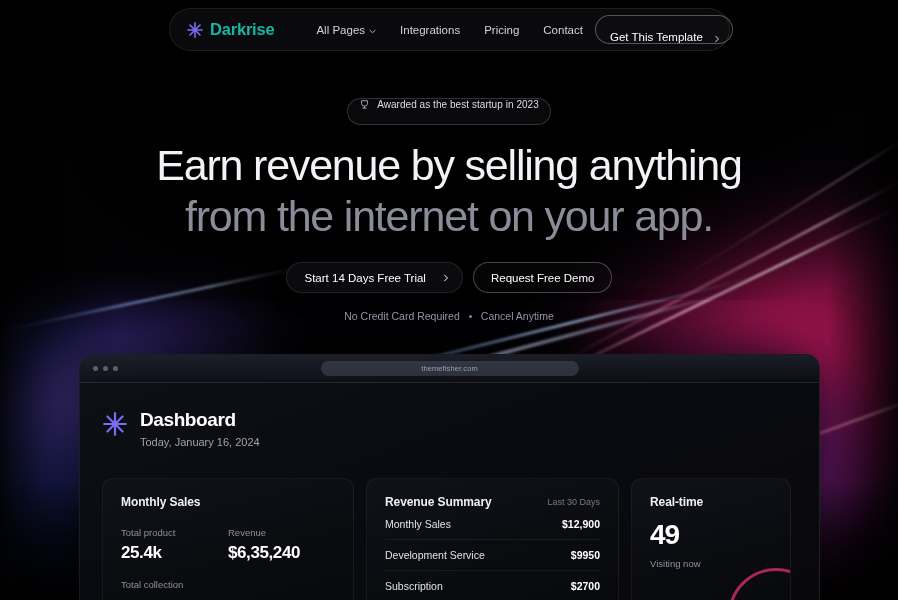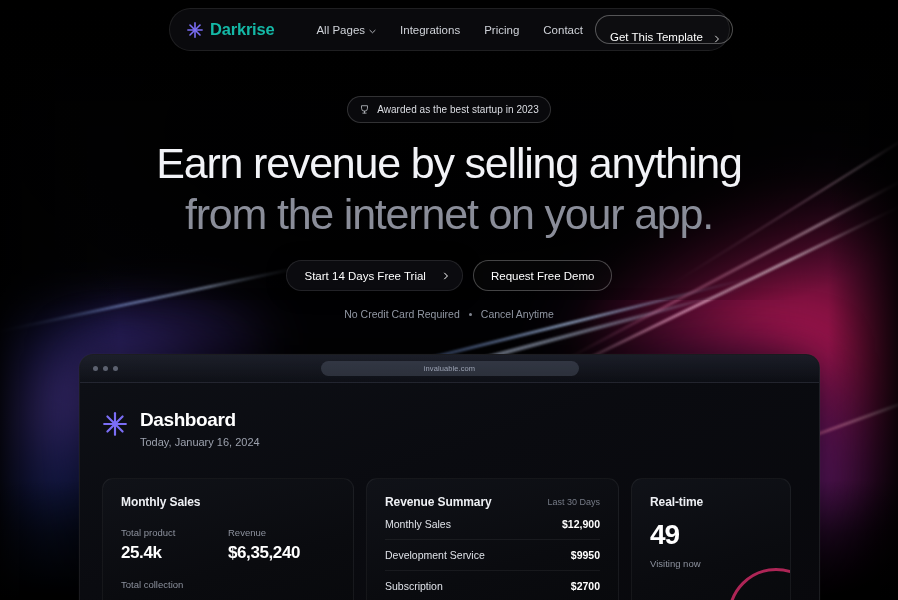--- a/index.html
+++ b/index.html
@@ -104,21 +104,21 @@
     border:1px solid rgba(255,255,255,.30);
     border-radius:20px; height:29px; padding:14px 11px 0 14px;
     font-size:11.5px; color:#fff; white-space:nowrap; cursor:pointer;
     background:rgba(255,255,255,.015);
   }
   .cta-arrow { width:8px; height:8px; opacity:.85; }
 
   
   .hero { position:absolute; left:0; right:0; top:96px; text-align:center; z-index:20; }
   .badge {
-    display:inline-flex; align-items:center; gap:7px;
+    display:inline-flex; gap:7px;
     border:1px solid rgba(255,255,255,.17);
     background:rgba(16,16,22,.55);
     border-radius:16px; height:27px; padding:0 11px;
     font-size:10px; color:#dcdee4; letter-spacing:.05px;
   }
   .badge-ico { width:11px; height:11px; opacity:.9; }
   h1.headline {
     margin-top:19px; font-size:43px; line-height:1.0; font-weight:400;
     letter-spacing:-1.2px;
   }
@@ -311,21 +311,21 @@
 
   <div class="win">
 
     <div class="win-bar">
       <div class="dots">
         <span class="dot"></span>
         <span class="dot"></span>
         <span class="dot"></span>
       </div>
       <div class="urlbar">
-        <span>invaluable.com</span>
+        <span>themefisher.com</span>
       </div>
     </div>
 
     <div class="win-body">
 
       <div class="dash-head">
         <span class="dash-mark">
           <svg viewBox="0 0 24 24" width="26" height="26">
             <g stroke="#7b6ef6" stroke-width="2" stroke-linecap="round">
               <line x1="12" y1="2" x2="12" y2="22"></line>

